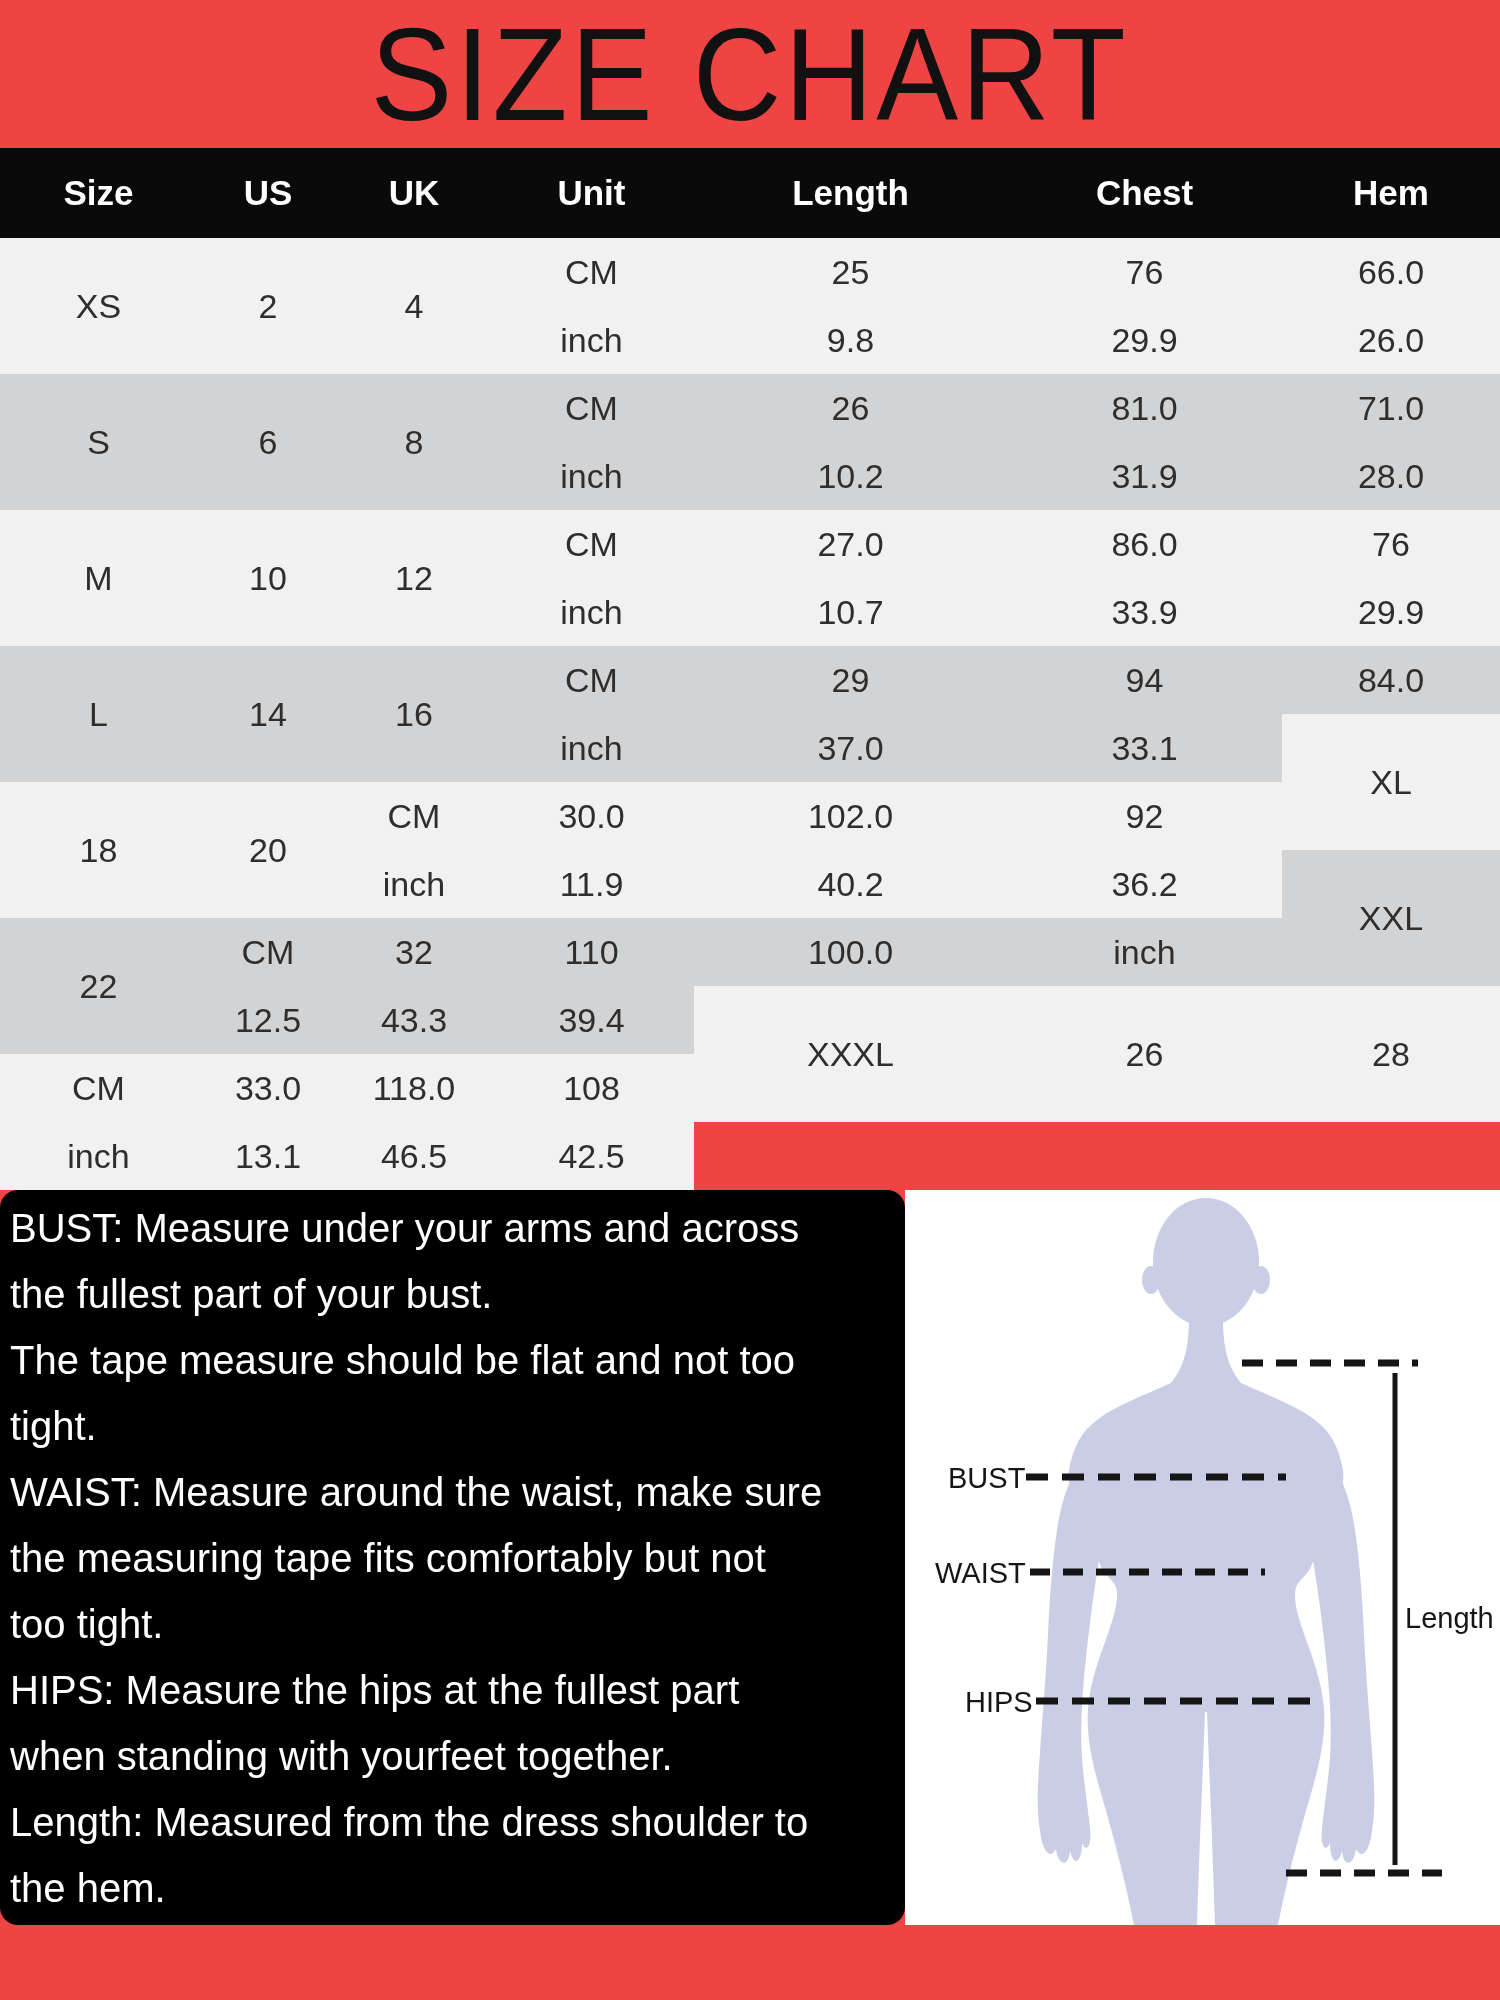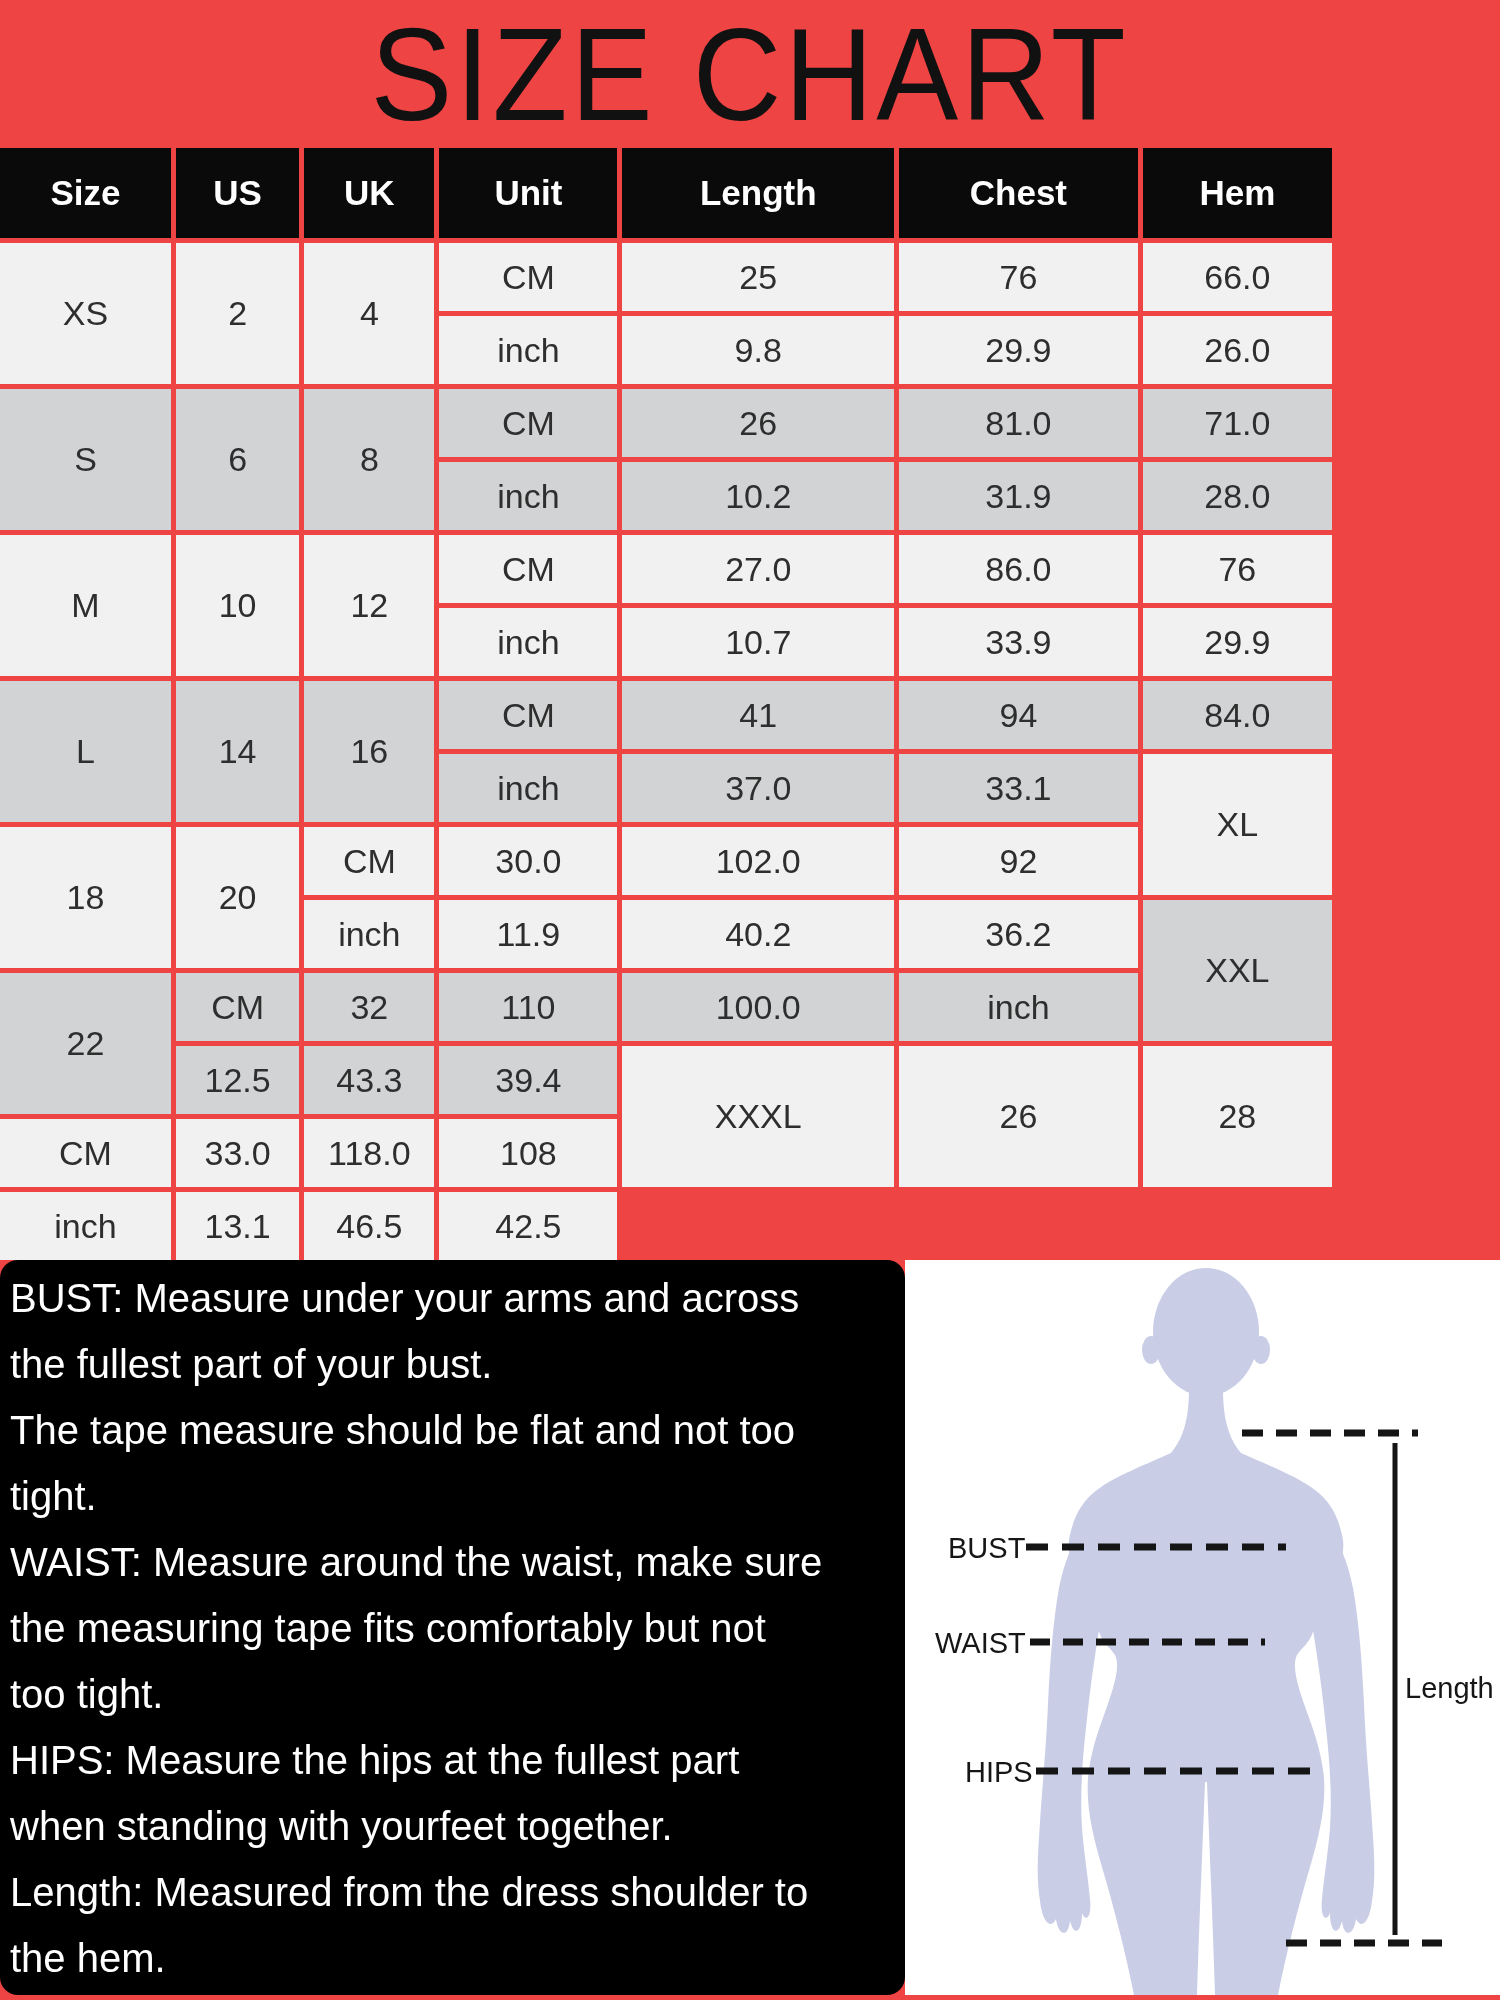--- a/index.html
+++ b/index.html
@@ -11,24 +11,23 @@
 
   
   .title-bar { height:148px; display:flex; align-items:center; justify-content:center; }
   .title-text {
     font-size:118px; font-weight:500; color:#111111; letter-spacing:3px;
     transform:scale(1.04,1.12); transform-origin:center; line-height:1;
   }
 
   
   .size-table {
-    display:grid; width:1332px;
+    display:grid; width:1500px;
     grid-template-columns:197fr 142fr 150fr 205fr 313fr 275fr 218fr;
     grid-template-rows:90px repeat(14, 68px);
-    gap:5px;
   }
   .th {
     background:#0a0a0a; color:#ffffff; font-weight:700; font-size:35px;
     display:flex; align-items:center; justify-content:center;
   }
   .td {
     display:flex; align-items:center; justify-content:center;
     font-size:34px; color:#2e2e2e; font-weight:400;
   }
   .rs { grid-row:span 2; }
@@ -97,21 +96,21 @@
     <div class="td lt">76</div>
     <div class="td lt">inch</div>
     <div class="td lt">10.7</div>
     <div class="td lt">33.9</div>
     <div class="td lt">29.9</div>
 
     <div class="td rs dk">L</div>
     <div class="td rs dk">14</div>
     <div class="td rs dk">16</div>
     <div class="td dk">CM</div>
-    <div class="td dk">41</div>
+    <div class="td dk">29</div>
     <div class="td dk">94</div>
     <div class="td dk">84.0</div>
     <div class="td dk">inch</div>
     <div class="td dk">37.0</div>
     <div class="td dk">33.1</div>
 
     <div class="td rs lt">XL</div>
     <div class="td rs lt">18</div>
     <div class="td rs lt">20</div>
     <div class="td lt">CM</div>

